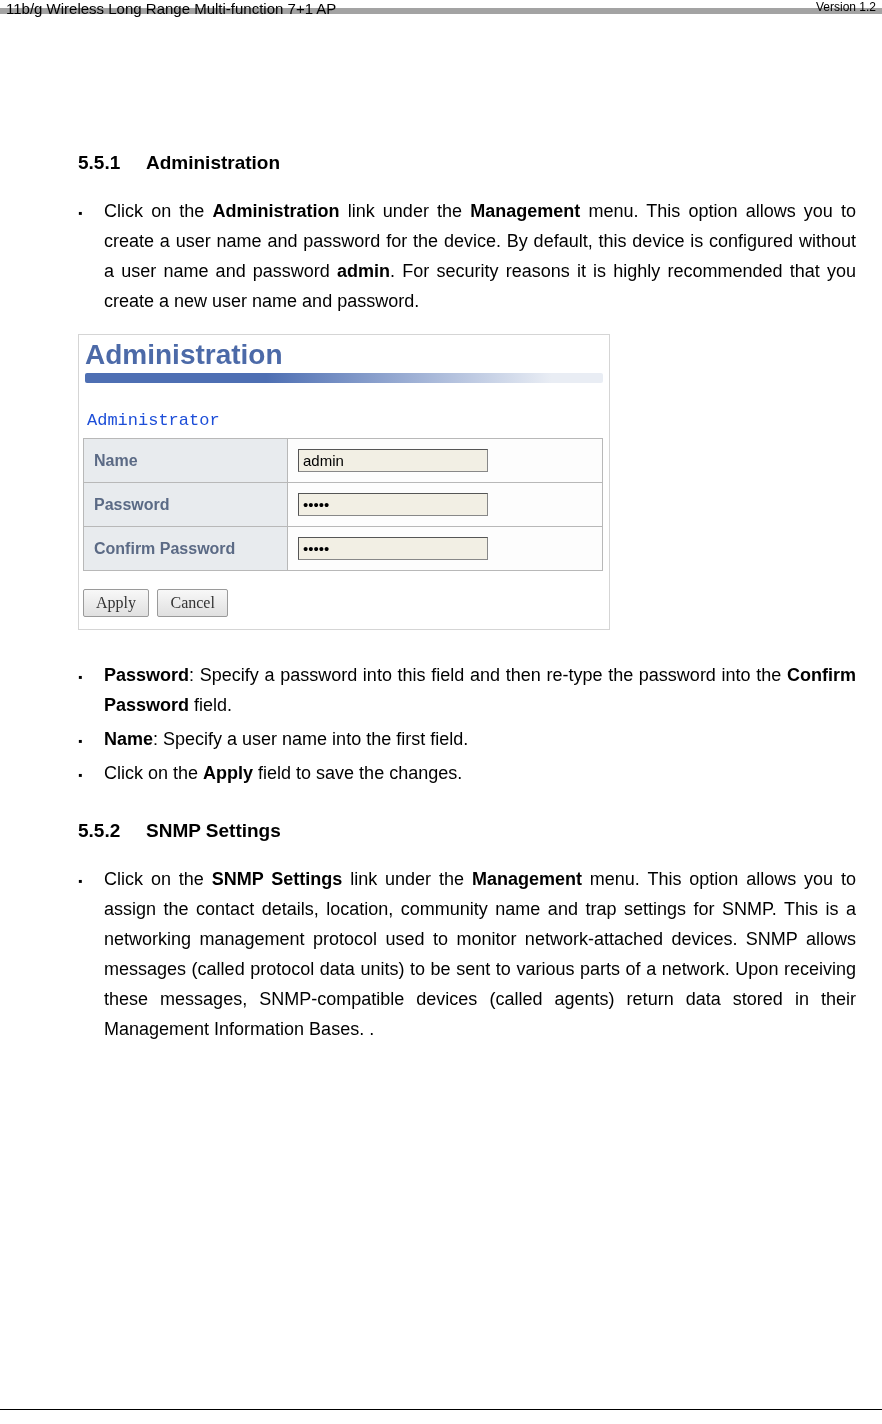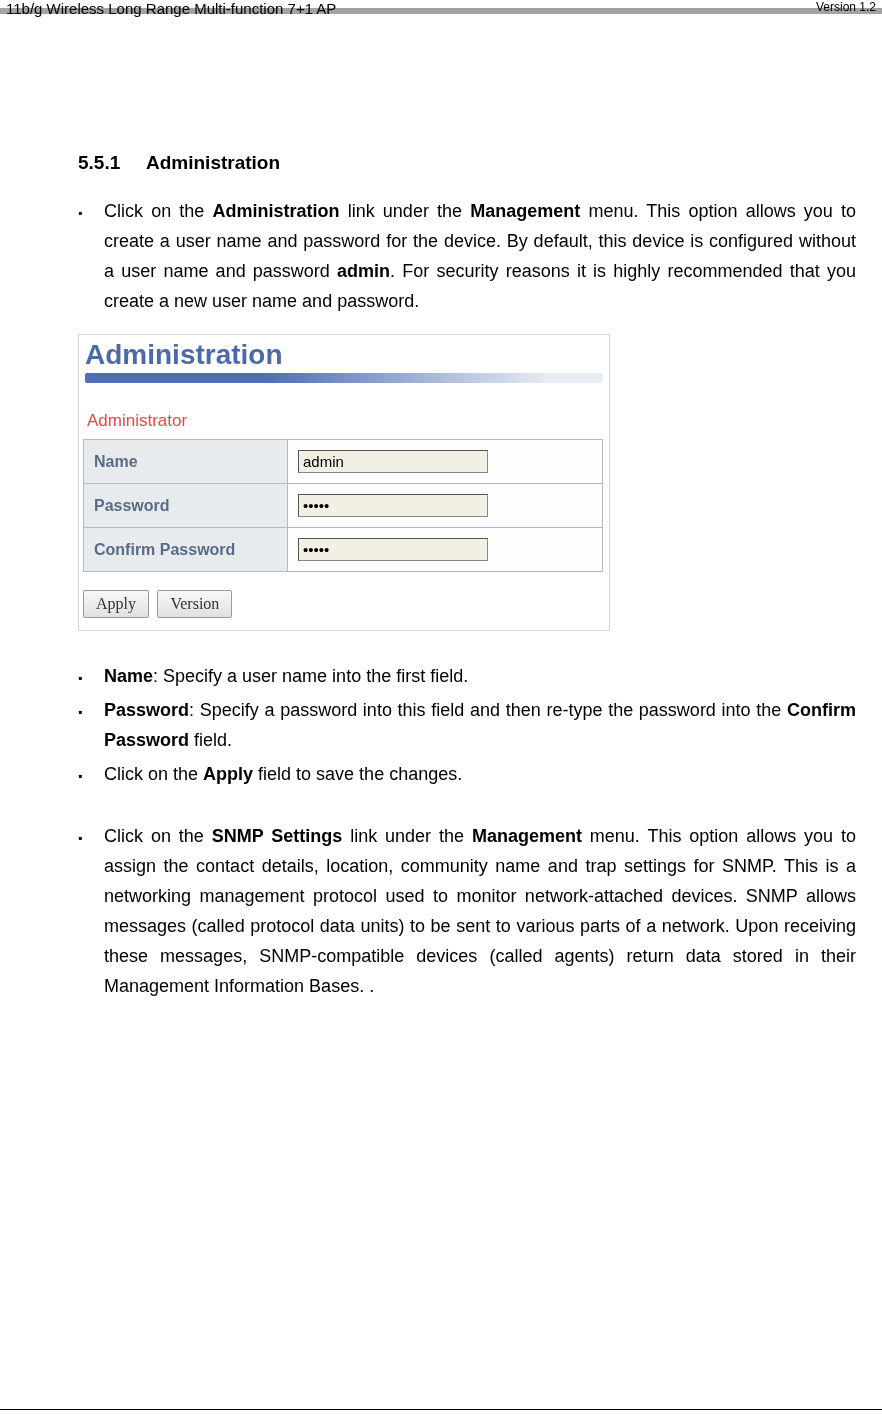--- a/index.html
+++ b/index.html
@@ -14,21 +14,21 @@
   ul.b { list-style: none; padding-left: 26px; margin-bottom: 18px; }
   ul.b > li { position: relative; font-size: 18px; line-height: 30px; text-align: justify; margin-bottom: 4px; }
   ul.b > li::before { content: "\25AA"; position: absolute; left: -26px; top: 2px; font-size: 12px; }
   .bold { font-weight: bold; }
 
   
   .panel { margin: 18px 0 30px 0; width: 532px; border: 1px solid #d5d5d5; }
   .panel-title { display: flex; align-items: flex-end; padding: 4px 6px 0 6px; }
   .panel-title span { font-family: "Trebuchet MS", Arial, sans-serif; font-size: 28px; font-weight: bold; color: #4c6aa8; }
   .panel-bar { height: 10px; background: linear-gradient(to right, #4e6fb3 0%, #4e6fb3 35%, #e9edf4 90%); margin: 2px 6px 28px 6px; border-radius: 2px; }
-  .sublabel { font-size: 17px; color: #ef4444; padding: 0 8px 8px 8px; }
+  .sublabel { font-size: 17px; color: #1d4ed8; padding: 0 8px 8px 8px; font-family: Liberation Mono, monospace; }
   table.formt { border-collapse: collapse; margin: 0 4px 18px 4px; width: 520px; }
   table.formt td { border: 1px solid #b8b8b8; background: #e8ebee; padding: 10px 10px; }
   table.formt td.labcell { width: 204px; font-size: 16px; font-weight: bold; color: #5b6a85; }
   table.formt td.incell { background: #fdfdfd; }
   .tin { font-family: Arial; font-size: 15px; padding: 2px 4px; width: 190px; background: #f2efe4; border: 1px solid #888; border-top-color:#555; border-left-color:#555; }
   .btnrow { padding: 0 4px 12px 4px; }
   .btn { display: inline-block; font-family: "Times New Roman", serif; font-size: 16px; color: #333; padding: 4px 12px; background: linear-gradient(#f8f8f8,#e0e0e0); border: 1px solid #9a9a9a; border-radius: 2px; margin-right: 4px; }
 
   .footer { position: absolute; bottom: 0; left: 0; right: 0; border-top: 1px solid #000; padding: 4px 6px 10px 6px; }
   .page-num { position: absolute; right: 6px; top: 12px; font-size: 18px; }
@@ -78,38 +78,41 @@
         <tr>
           <td class="labcell">Confirm Password</td>
           <td class="incell">
             <input class="tin" type="text" value="•••••" style="">
           </td>
         </tr>
       </tbody>
         </table>
       <div class="btnrow">
         <span class="btn">Apply</span>
-        <span class="btn">Version</span>
+        <span class="btn">Cancel</span>
       </div>
     </div>
 
     <ul class="b">
       <li>
-        <span class="bold">Name</span><span>: Specify a user name into the first field.</span>
+        <span class="bold">Password</span><span>: Specify a password into this field and then re-type the password into the </span><span class="bold">Confirm Password</span><span> field.</span>
       </li>
       <li>
-        <span class="bold">Password</span><span>: Specify a password into this field and then re-type the password into the </span><span class="bold">Confirm Password</span><span> field.</span>
+        <span class="bold">Name</span><span>: Specify a user name into the first field.</span>
       </li>
       <li>
         <span>Click on the </span><span class="bold">Apply</span><span> field to save the changes.</span>
       </li>
     </ul>
 
     <div style="height:14px"></div>
 
+    <div class="section-h">
+      <span class="section-num">5.5.2</span><span>SNMP Settings</span>
+    </div>
 
     <ul class="b">
       <li>
         <span>Click on the </span><span class="bold">SNMP Settings</span><span> link under the </span><span class="bold">Management</span><span> menu. This option allows you to assign the contact details, location, community name and trap settings for SNMP. This is a networking management protocol used to monitor network-attached devices. SNMP allows messages (called protocol data units) to be sent to various parts of a network. Upon receiving these messages, SNMP-compatible devices (called agents) return data stored in their Management Information Bases. .</span>
       </li>
     </ul>
 
   </div>
 
   <div class="footer">

